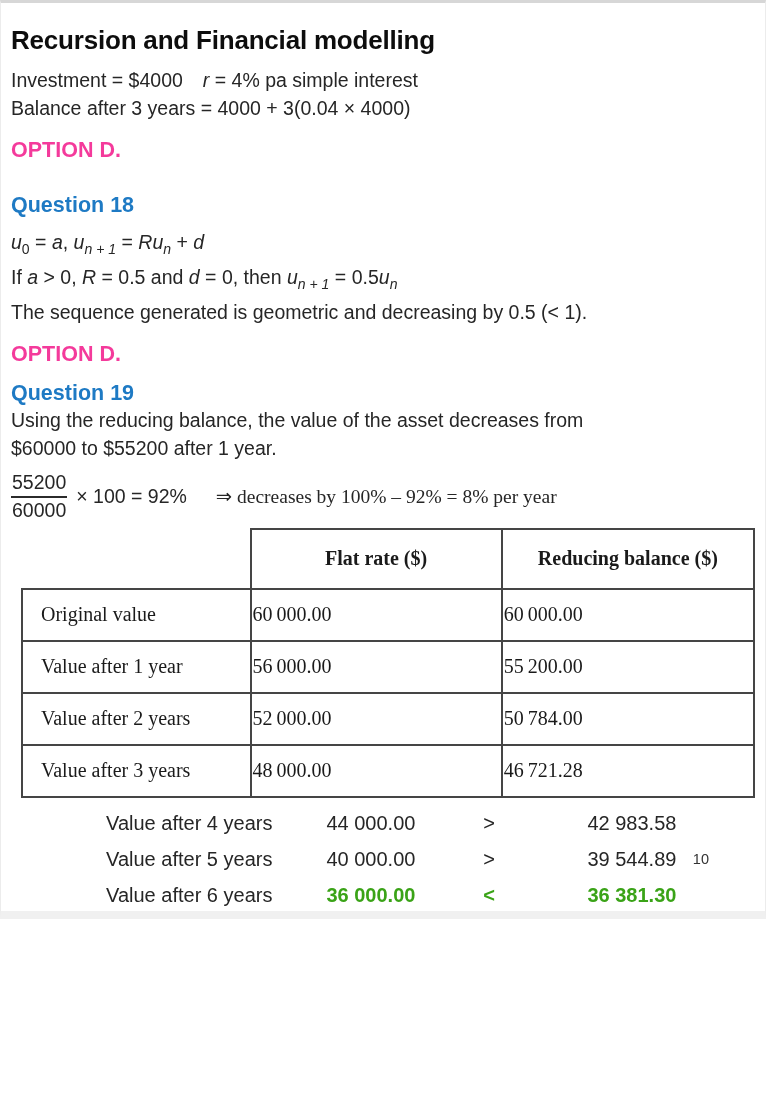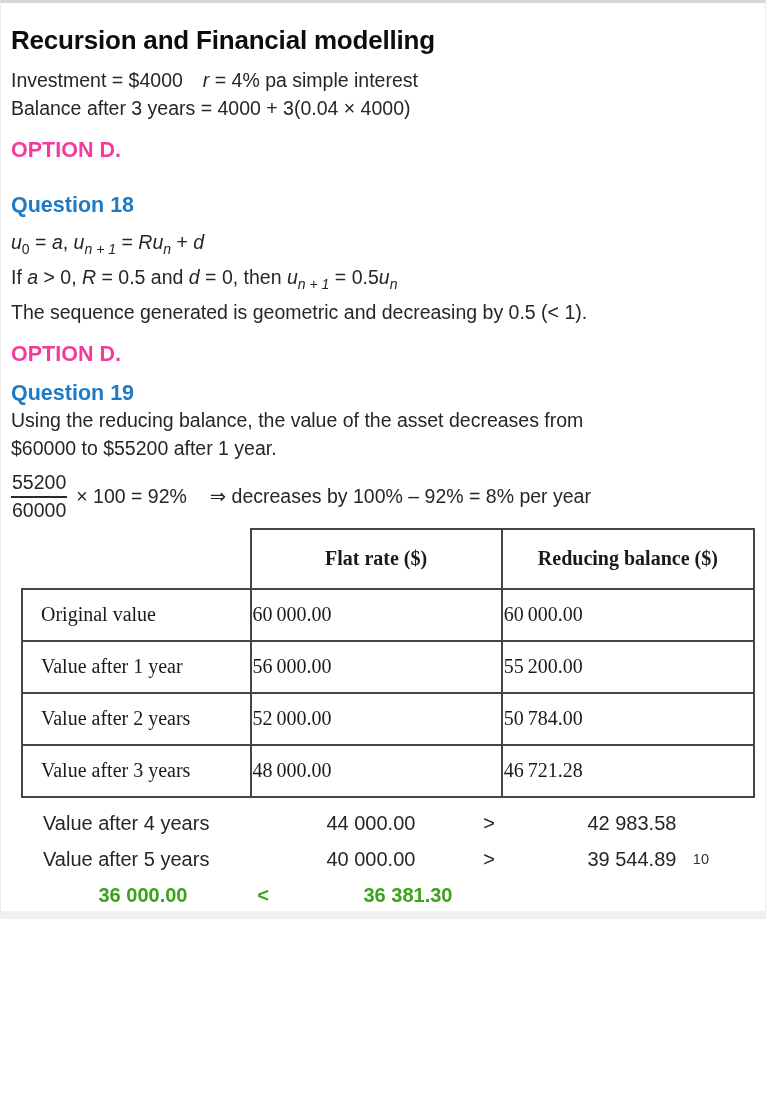--- a/index.html
+++ b/index.html
@@ -52,21 +52,21 @@
   .frac-line {
     display: flex;
     align-items: center;
     margin-top: 8px;
     font-size: 19.5px;
     height: 54px;
   }
   .frac { text-align: center; line-height: 1.12; margin-right: 9px; }
   .frac .num { display: block; border-bottom: 2px solid #2b2b2b; padding: 0 1px 2px 1px; }
   .frac .den { display: block; padding-top: 2px; }
-  .frac-rest { margin-left: 23px; }
+  .frac-rest { margin-left: 29px; font-family: Liberation Serif, serif; }
   
   .sol-table {
     border-collapse: collapse;
     margin: 4px 0 0 10px;
     font-family: "Liberation Serif", serif;
     font-size: 20px;
     color: #1a1a1a;
   }
   .sol-table th, .sol-table td { border: 2px solid #454545; }
   .sol-table th { font-weight: 700; text-align: center; height: 56px; width: 256px; }
@@ -77,21 +77,21 @@
   
   .x-rows { margin-top: 8px; }
   .x-row {
     display: flex;
     align-items: center;
     height: 36px;
     margin-left: 32px;
     font-size: 20px;
     color: #262626;
   }
-  .x-label { width: 233px; }
+  .x-label { width: 233px; text-align: right; }
   .x-v1 { width: 200px; text-align: center; }
   .x-sym { width: 40px; text-align: center; }
   .x-v2 { width: 250px; text-align: center; }
   .green { color: #3aa317; font-weight: 700; }
   .page-number {
     position: absolute;
     right: 56px;
     bottom: 44px;
     font-size: 14.5px;
     color: #333333;
@@ -164,20 +164,21 @@
       <span class="x-sym">&gt;</span>
       <span class="x-v2">42 983.58</span>
     </div>
     <div class="x-row">
       <span class="x-label">Value after 5 years</span>
       <span class="x-v1">40 000.00</span>
       <span class="x-sym">&gt;</span>
       <span class="x-v2">39 544.89</span>
     </div>
     <div class="x-row">
+      <span class="x-label">Value after 6 years</span>
       <span class="x-v1 green">36 000.00</span>
       <span class="x-sym green">&lt;</span>
       <span class="x-v2 green">36 381.30</span>
     </div>
   </div>
 
   <div class="option" style="margin-top:14px;">OPTION B.</div>
 
   <div class="page-number">10</div>
 

